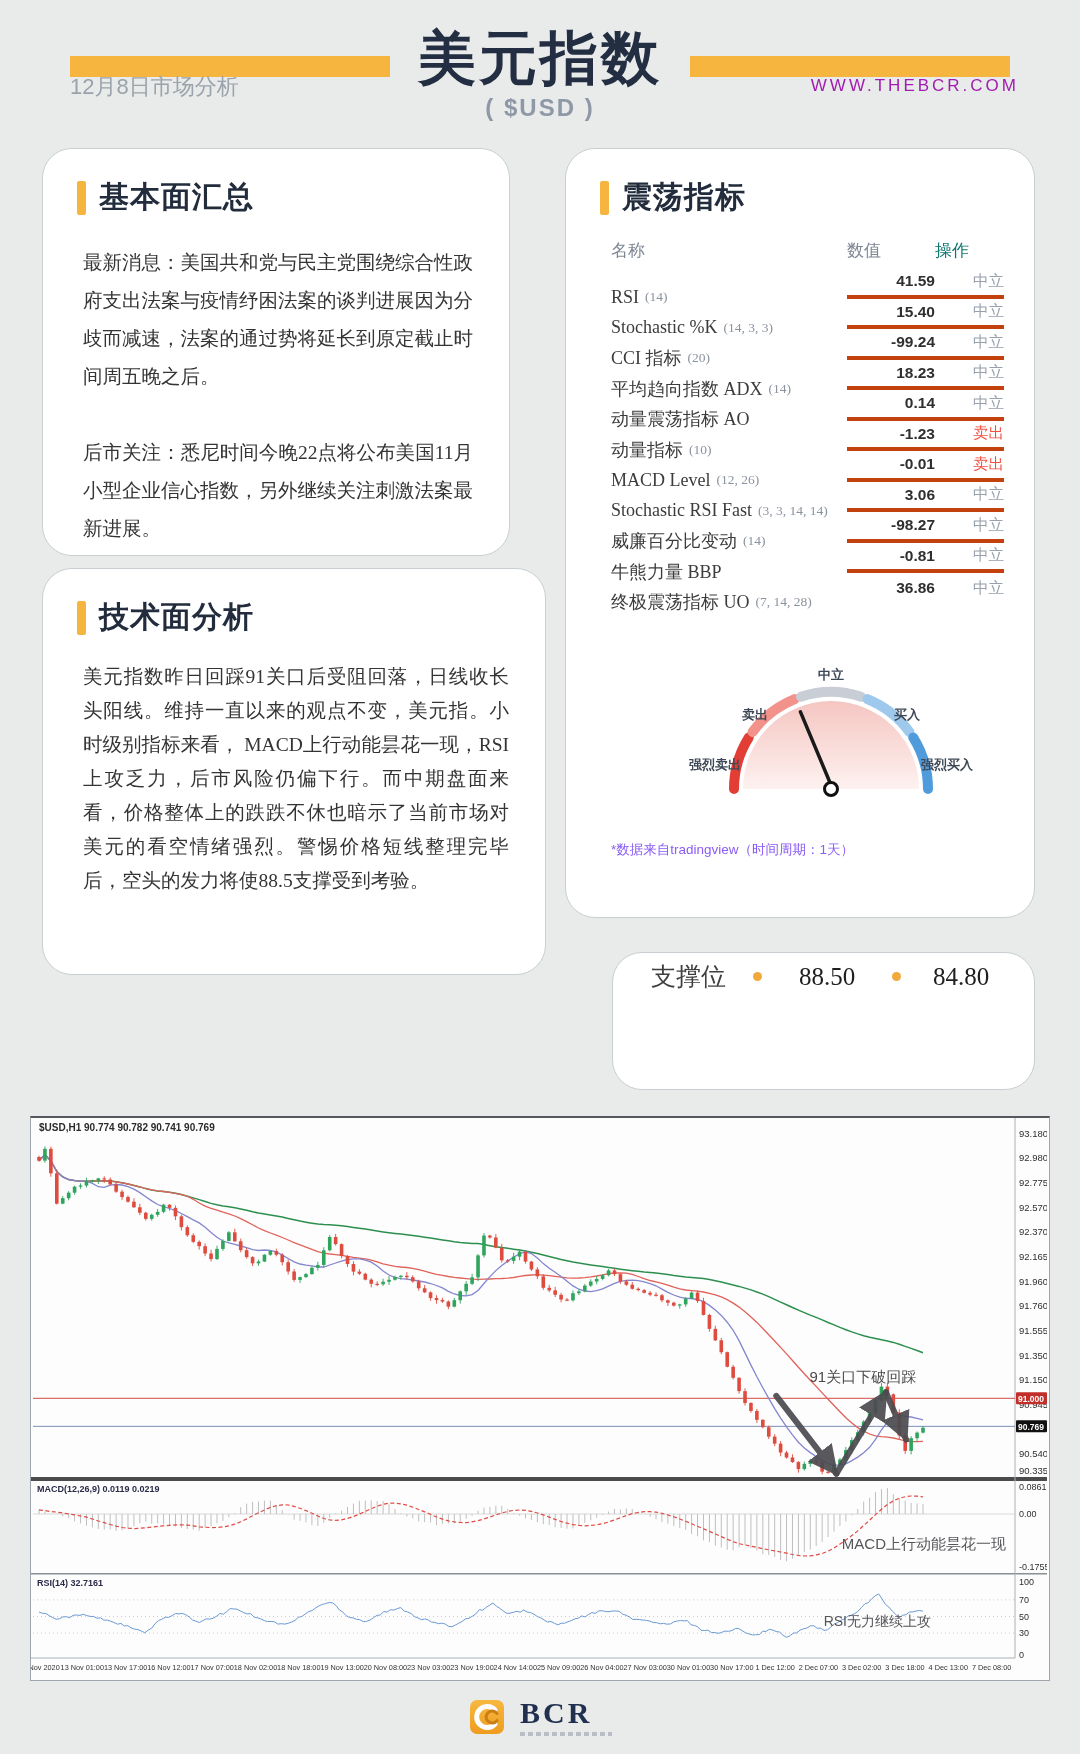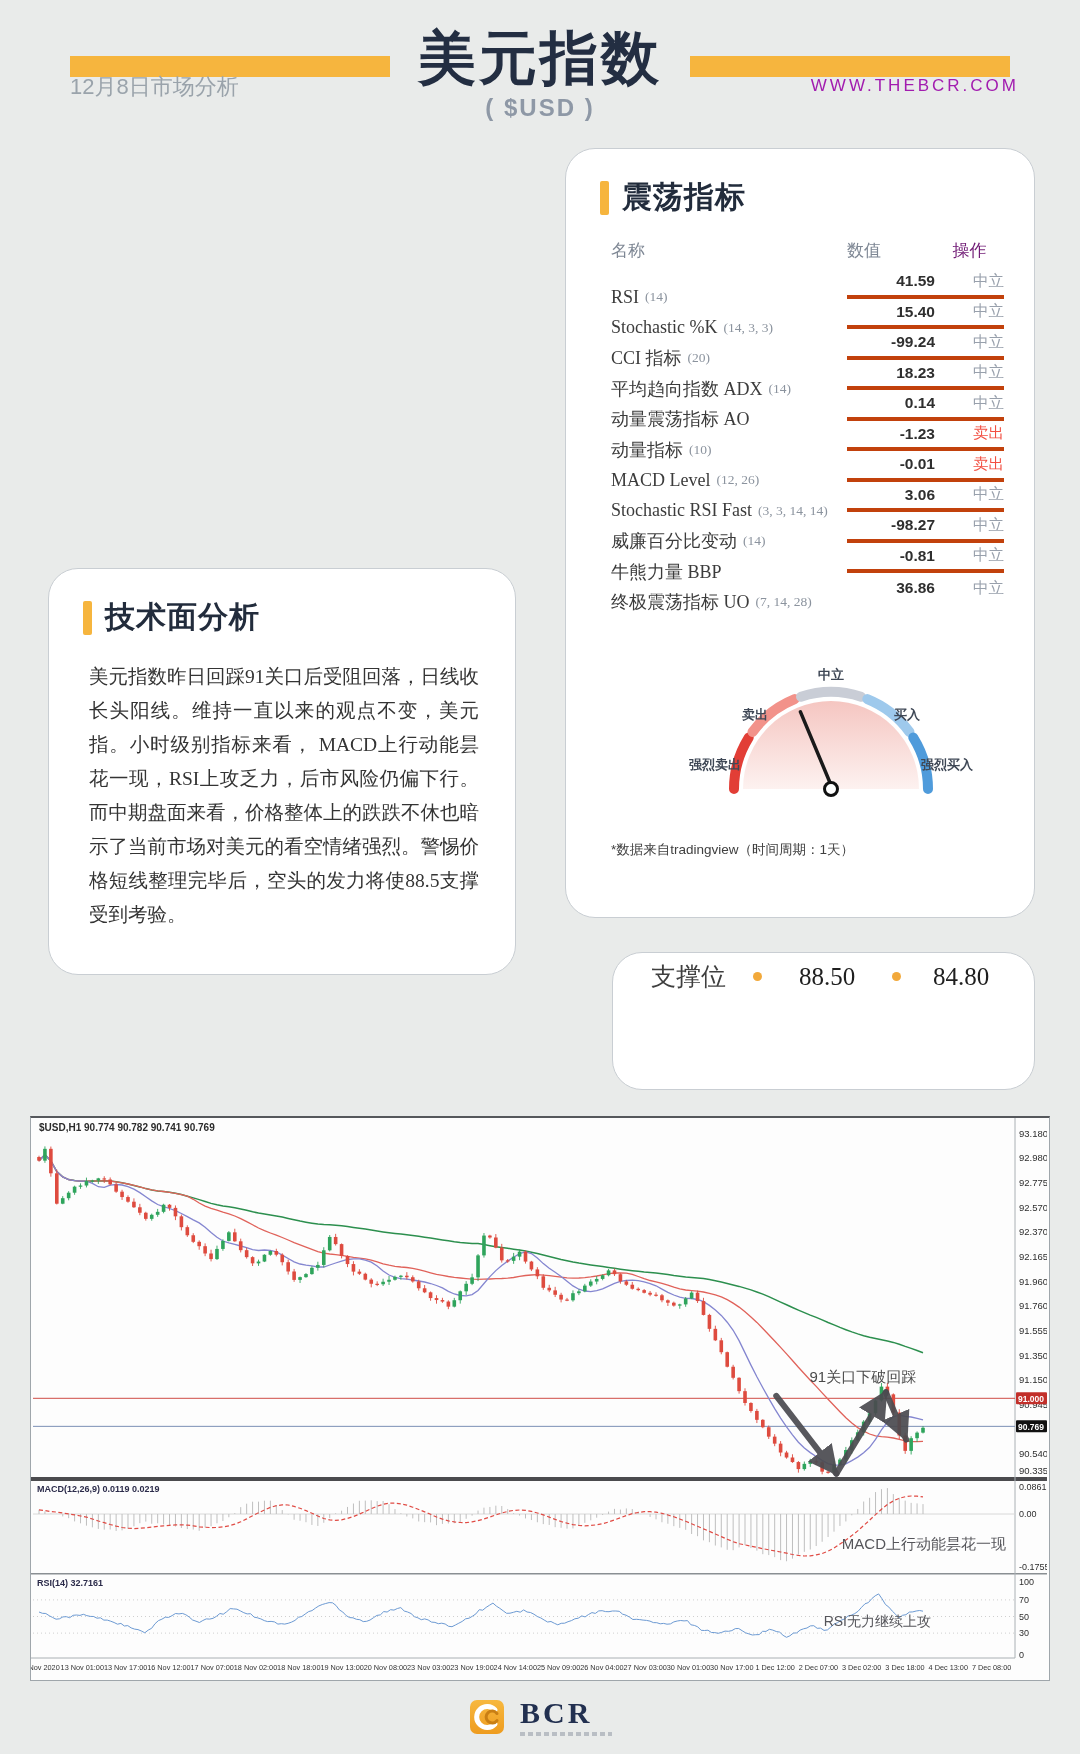--- a/index.html
+++ b/index.html
@@ -13,53 +13,53 @@
     font-size:58px;font-weight:900;color:#232e42;letter-spacing:3px;}
   .subtitle{position:absolute;left:0;right:0;top:94px;text-align:center;
     font-size:24px;color:#8e98a6;letter-spacing:2px;font-weight:700;}
   .date-label{position:absolute;left:70px;top:72px;font-size:22px;color:#9aa3ab;
     font-family:Liberation Sans, sans-serif;}
   .website{position:absolute;right:61px;top:76px;font-size:17px;color:#a21caf;
     letter-spacing:3px;text-decoration:none;}
   
   .card{position:absolute;background:#fff;border:1px solid #c9ced3;border-radius:30px;box-sizing:border-box;}
   #card-fund{left:42px;top:148px;width:468px;height:408px;}
-  #card-tech{left:48px;top:568px;width:468px;height:407px;}
+  #card-tech{left:42px;top:568px;width:504px;height:407px;}
   #card-osc {left:565px;top:148px;width:470px;height:770px;}
   #card-lvl {left:612px;top:952px;width:423px;height:138px;}
   .card-head{display:flex;align-items:center;gap:13px;margin:28px 0 0 34px;}
   .accent{width:9px;height:34px;background:#f6b53e;border-radius:2px;flex:0 0 auto;}
   .card-title{font-size:30px;font-weight:800;color:#222c3c;letter-spacing:1px;}
   .body-text{margin:26px 36px 0 40px;font-family:"Liberation Serif","DejaVu Serif",serif;
     font-size:19.5px;line-height:38px;color:#343434;text-align:justify;}
   .body-text p{margin:0;}
   .body-text p + p{margin-top:38px;}
   #card-tech .body-text{line-height:34px;margin-top:22px;}
   
   #osc-table{margin:18px 30px 0 45px;}
   .ohead{display:flex;align-items:center;height:28px;margin-bottom:4px;}
   .th-name{flex:1;font-family:"Liberation Serif","DejaVu Serif",serif;font-size:17px;color:#7e8794;}
   .th-val{width:88px;font-family:Liberation Serif, serif;font-size:17px;color:#7e8794;}
-  .th-act{width:69px;text-align:center;font-family:"Liberation Serif","DejaVu Serif",serif;font-size:17px;color:#701a75;}
+  .th-act{width:69px;text-align:left;font-family:"Liberation Serif","DejaVu Serif",serif;font-size:17px;color:#0f766e;}
   .orow{display:flex;align-items:stretch;height:30.5px;}
   .o-name{flex:1;display:flex;align-items:center;font-family:"Liberation Serif","DejaVu Serif",serif;
     font-size:18px;color:#3c3c3c;white-space:nowrap;margin-top:28px;}
   .o-param{font-size:13.5px;color:#8b939e;margin-left:6px;}
   .o-right{display:flex;align-items:center;width:157px;}
   .orow:not(:last-child) .o-right{border-bottom:4px solid #c2410c;}
   .o-val{width:88px;text-align:right;font-size:15.5px;font-weight:700;color:#2f2f2f;}
   .o-act{width:69px;text-align:right;font-size:15.5px;}
   .act-neutral{color:#98a0ac;}
   .act-sell{color:#f24f42;}
   
   #gauge{position:absolute;left:90px;top:492px;width:340px;height:170px;}
   .gauge-label{font-size:13px;font-weight:700;fill:#3f4856;font-family:"Liberation Sans",sans-serif;}
   
   .disc{position:absolute;left:45px;top:692px;width:398px;}
-  .disc .l1{font-size:13.5px;color:#404040;margin:0 0 7px 0;}
+  .disc .l1{font-size:13.5px;color:#8b5cf6;margin:0 0 7px 0;}
   .disc .l2{font-size:13px;color:#98a1b0;line-height:24px;margin:0;}
   
   .lvl-row{display:flex;align-items:center;height:47px;margin-left:38px;}
   .lvl-row.first{margin-top:26px;}
   .lvl-label{width:102px;font-family:"Liberation Serif","DejaVu Serif",serif;font-size:25px;color:#3f3f3f;}
   .lvl-dot{width:9px;height:9px;border-radius:50%;background:#f2a93b;flex:0 0 auto;}
   .lvl-v1{width:130px;text-align:center;font-family:"Liberation Serif","DejaVu Serif",serif;font-size:25px;color:#1f1f1f;}
   .lvl-v1.red{color:#d93a2f;}
   .lvl-v2{width:120px;text-align:center;font-family:"Liberation Serif","DejaVu Serif",serif;font-size:25px;color:#1f1f1f;}
   
@@ -77,20 +77,30 @@
 
 <div class="page">
 
   <div class="hbar left"></div>
   <div class="hbar right"></div>
   <div class="main-title">美元指数</div>
   <div class="subtitle">( $USD )</div>
   <div class="date-label">12月8日市场分析</div>
   <a class="website" href="#">WWW.THEBCR.COM</a>
 
+  <div class="card" id="card-fund">
+    <div class="card-head">
+      <div class="accent"></div>
+      <div class="card-title">基本面汇总</div>
+    </div>
+    <div class="body-text">
+      <p>最新消息：美国共和党与民主党围绕综合性政府支出法案与疫情纾困法案的谈判进展因为分歧而减速，法案的通过势将延长到原定截止时间周五晚之后。</p>
+      <p>后市关注：悉尼时间今晚22点将公布美国11月小型企业信心指数，另外继续关注刺激法案最新进展。</p>
+    </div>
+  </div>
 
   <div class="card" id="card-tech">
     <div class="card-head">
       <div class="accent"></div>
       <div class="card-title">技术面分析</div>
     </div>
     <div class="body-text">
       <p>美元指数昨日回踩91关口后受阻回落，日线收长头阳线。维持一直以来的观点不变，美元指。小时级别指标来看， MACD上行动能昙花一现，RSI上攻乏力，后市风险仍偏下行。而中期盘面来看，价格整体上的跌跌不休也暗示了当前市场对美元的看空情绪强烈。警惕价格短线整理完毕后，空头的发力将使88.5支撑受到考验。</p>
     </div>
   </div>

